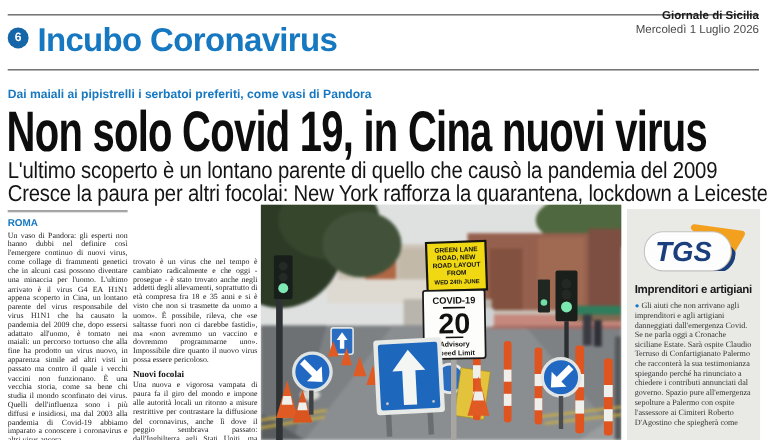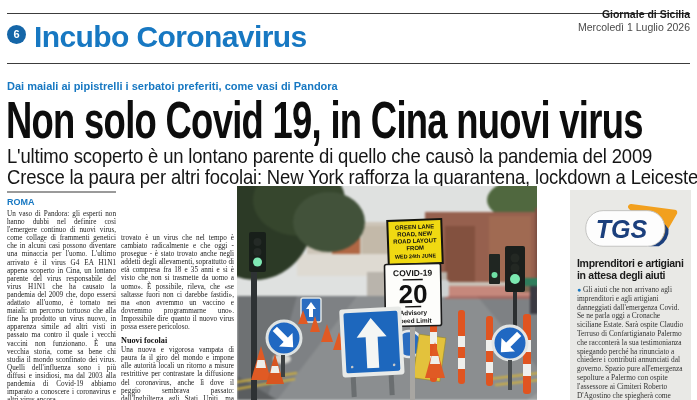--- a/index.html
+++ b/index.html
@@ -23,21 +23,21 @@
   
   .bodytext{font-family:"Liberation Serif",serif;font-size:7.2px;line-height:8.1px;
     text-align:justify;color:#222;margin:0;}
   .col1{position:absolute;left:7px;top:191px;width:109px;}
   .col2{position:absolute;left:121px;top:190px;width:113px;margin-top:44px;}
   .byline-rule{height:1px;background:#9a9a9a;}
   .byline{font-size:9.5px;font-weight:bold;color:#111;padding:2px 0 3px;}
   .dateline{font-size:9px;font-weight:bold;color:#1778c2;margin:4px 0 3px;}
   .colsub{font-family:"Liberation Serif",serif;font-size:8.2px;font-weight:bold;color:#111;margin:5px 0 1px;}
   
-  .photo{position:absolute;left:237px;top:186px;width:300px;height:214px;overflow:hidden;background:#dfe1e0;}
+  .photo{position:absolute;left:237px;top:186px;width:328px;height:214px;overflow:hidden;background:#dfe1e0;}
   .blur-bg{filter:blur(1.3px);}
   .blur-mid{filter:blur(.5px);}
   
   .sidebar{position:absolute;left:570px;top:190px;width:121px;height:212px;
     background:#e9e9e6;box-sizing:border-box;padding:6px 7px;}
   .sb-label{font-size:7.5px;font-weight:bold;color:#1778c2;letter-spacing:.2px;}
   .sb-logo{display:block;margin:5px auto 4px;}
   .sb-title{font-size:10.5px;font-weight:bold;color:#1a1a1a;line-height:12px;letter-spacing:-.3px;}
   .sb-body{font-family:"Liberation Serif",serif;font-size:7.4px;line-height:8.8px;
     color:#333;margin-top:5px;text-align:left;}
@@ -236,15 +236,14 @@
 </div>
 
 <div class="sidebar">
   <svg class="sb-logo" width="98" height="52" viewBox="0 0 100 54">
     <path d="M50,6 L95,12 L80,38 Z" fill="#f2a01e" stroke="#f2a01e" stroke-width="6" stroke-linejoin="round"></path>
     <rect x="3" y="10" width="82" height="37" rx="18" fill="#fdfdfd" stroke="#c2c2c0" stroke-width="1"></rect>
     <path d="M85,24 a18,18 0 0 1 -18,23 l12,0 a18,18 0 0 0 10,-18 Z" fill="#1b3f7c"></path>
     <text x="40" y="38" text-anchor="middle" font-family="Liberation Sans, sans-serif" font-weight="bold" font-style="italic" font-size="26" fill="#1b3f7c">TGS</text>
   </svg>
   <div class="sb-title">Imprenditori e artigiani</div>
-  <div class="sb-title">in attesa degli aiuti</div>
   <p class="sb-body" style="margin:5px 0 0"><span class="sb-bullet">●</span><span> Gli aiuti che non arrivano agli imprenditori e agli artigiani danneggiati dall'emergenza Covid. Se ne parla oggi a Cronache siciliane Estate. Sarà ospite Claudio Terruso di Confartigianato Palermo che racconterà la sua testimonianza spiegando perché ha rinunciato a chiedere i contributi annunciati dal governo. Spazio pure all'emergenza sepolture a Palermo con ospite l'assessore ai Cimiteri Roberto D'Agostino che spiegherà come</span></p>
 </div>
 
 </body></html>

